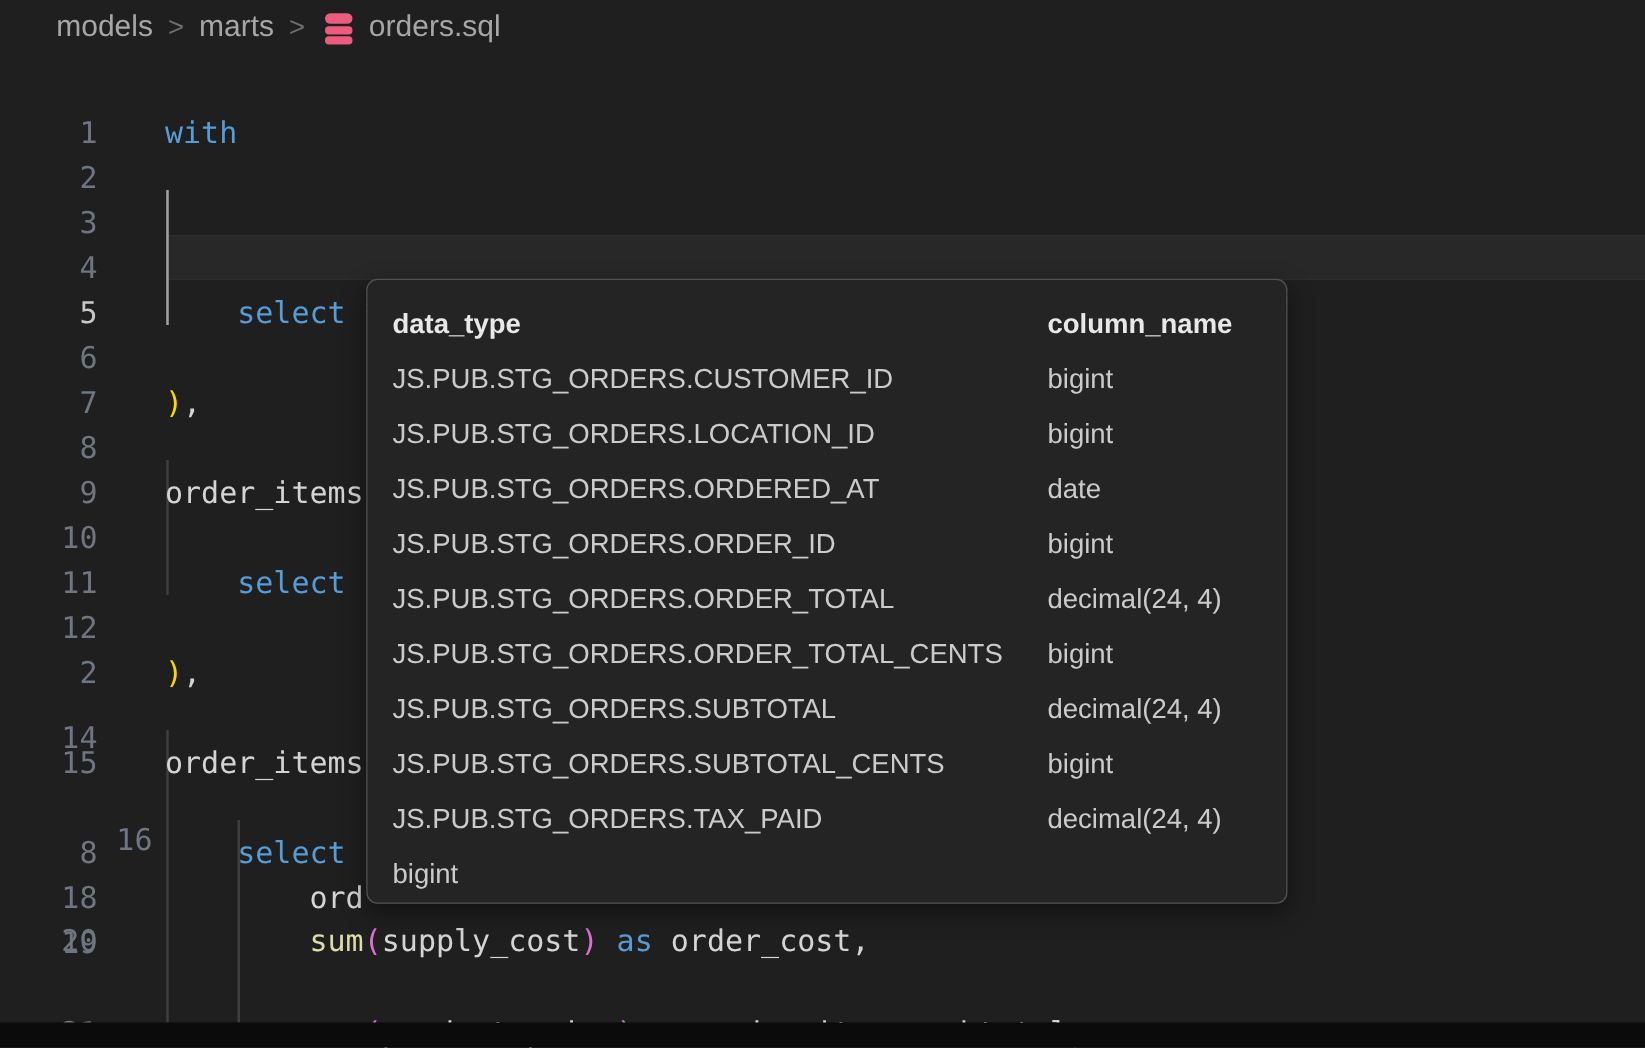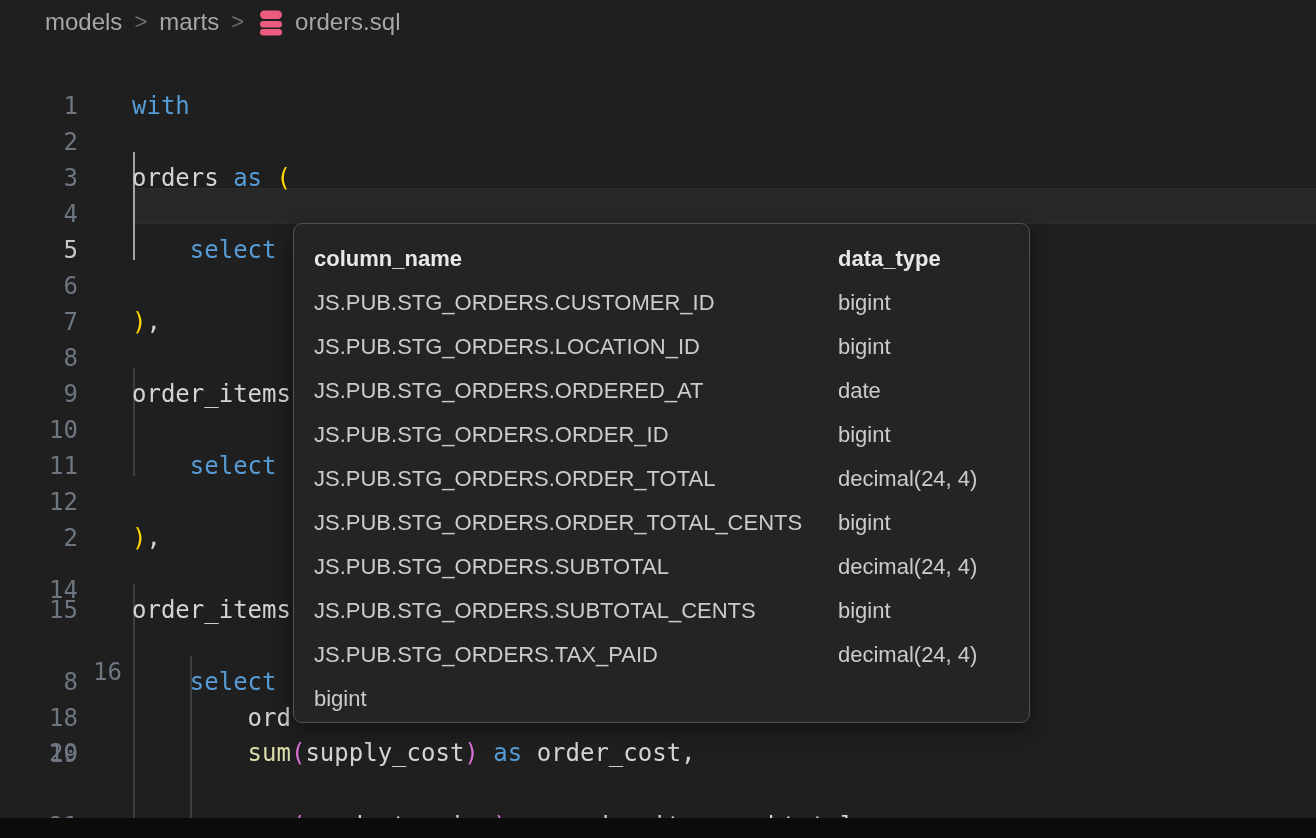--- a/index.html
+++ b/index.html
@@ -108,21 +108,20 @@
       <div class="code-row" style="top: 44px;">
         <span class="gutter-num">1</span>
         <span class="code-text"><span class="tk-kw">with</span></span>
       </div>
       <div class="code-row" style="top: 80px;">
         <span class="gutter-num">2</span>
         <span class="code-text"></span>
       </div>
       <div class="code-row" style="top: 116px;">
         <span class="gutter-num">3</span>
-        <span class="code-text"><span class="tk-id">orders </span><span class="tk-kw">as </span><span class="tk-b1">(</span></span>
       </div>
       <div class="code-row" style="top: 152px;">
         <span class="gutter-num">4</span>
         <span class="code-text"></span>
       </div>
       <div class="code-row" style="top: 188px;">
         <span class="gutter-num active">5</span>
         <span class="code-text"><span class="tk-id">    </span><span class="tk-kw">select</span><span class="tk-id"> * </span><span class="tk-kw">from</span><span class="tk-id"> </span><span class="tk-b2">{</span><span class="tk-b3">{</span><span class="tk-id"> </span><span class="tk-id">ref</span><span class="tk-b1">(</span><span class="tk-str">'stg_orders'</span><span class="tk-b1">)</span><span class="tk-id"> </span><span class="tk-b3">}</span><span class="tk-b2">}</span></span>
       </div>
       <div class="code-row" style="top: 224px;">
@@ -187,22 +186,22 @@
       </div>
       <div class="code-row" style="top: 764px;">
         <span class="gutter-num">21</span>
         <span class="code-text"><span class="tk-id">        </span><span class="tk-fn">sum</span><span class="tk-b2">(</span><span class="tk-id">product_price</span><span class="tk-b2">)</span><span class="tk-id"> </span><span class="tk-kw">as</span><span class="tk-id"> </span><span class="tk-id">order_items_subtotal,</span></span>
       </div>
     </div>
 </div>
 
 <div class="popup">
   <div class="prow phead">
+    <span>data_type</span>
     <span>column_name</span>
-    <span>data_type</span>
   </div>
   <div id="tbl-rows">
       <div class="prow">
         <span>JS.PUB.STG_ORDERS.CUSTOMER_ID</span>
         <span>bigint</span>
       </div>
       <div class="prow">
         <span>JS.PUB.STG_ORDERS.LOCATION_ID</span>
         <span>bigint</span>
       </div>

